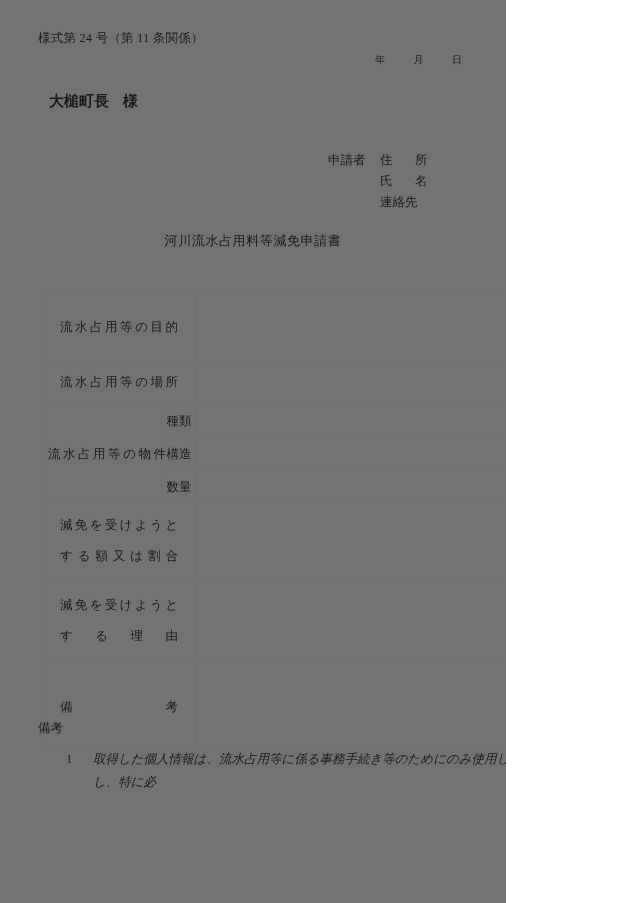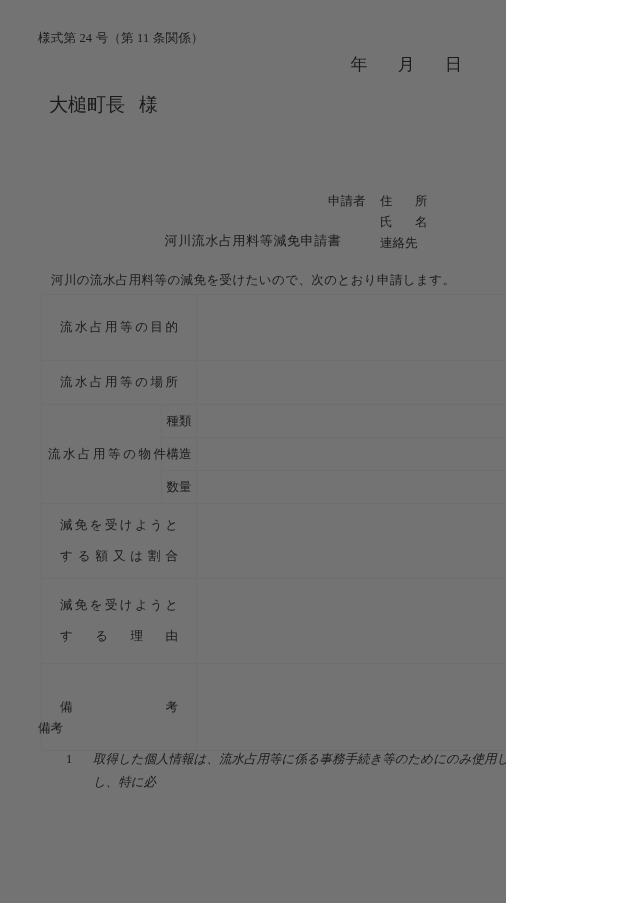--- a/index.html
+++ b/index.html
@@ -26,43 +26,43 @@
     left: 38px;
     top: 30px;
     font-size: 12.5px;
     letter-spacing: 0.2px;
     white-space: nowrap;
   }
   .date-line {
     position: absolute;
     right: 44px;
     top: 53px;
-    font-size: 17px;
+    font-size: 10px;
     white-space: nowrap;
   }
   .date-line span { margin-left: 26px; }
   .date-line span:first-child { margin-left: 0; }
 
   .addressee {
     position: absolute;
     left: 49px;
     top: 92px;
-    font-size: 19px;
-    white-space: nowrap;
+    font-size: 15px;
+    white-space: nowrap;
+    font-weight: bold;
   }
   .addressee .hon { margin-left: 14px; }
 
   
   .applicant {
     position: absolute;
     left: 328px;
     top: 150px;
     font-size: 12.5px;
     line-height: 21px;
-    margin-top: 41px;
   }
   .applicant .row { white-space: nowrap; }
   .applicant .lbl {
     display: inline-block;
     width: 52px;
   }
   .applicant .val {
     display: inline-block;
     letter-spacing: 5px;
   }
@@ -177,21 +177,20 @@
     <div class="row">
       <span class="lbl"></span><span class="val">氏　名</span>
     </div>
     <div class="row">
       <span class="lbl"></span><span class="val nosp">連絡先</span>
     </div>
   </div>
 
   <div class="doc-title">河川流水占用料等減免申請書</div>
 
-  <div class="lead">河川の流水占用料等の減免を受けたいので、次のとおり申請します。</div>
 
   <table class="form-table">
     <colgroup>
       <col style="width:120px">
       <col style="width:35px">
       <col style="width:390px">
     </colgroup>
     <tbody>
       <tr style="height:66px">
         <td class="lbl" colspan="2">

